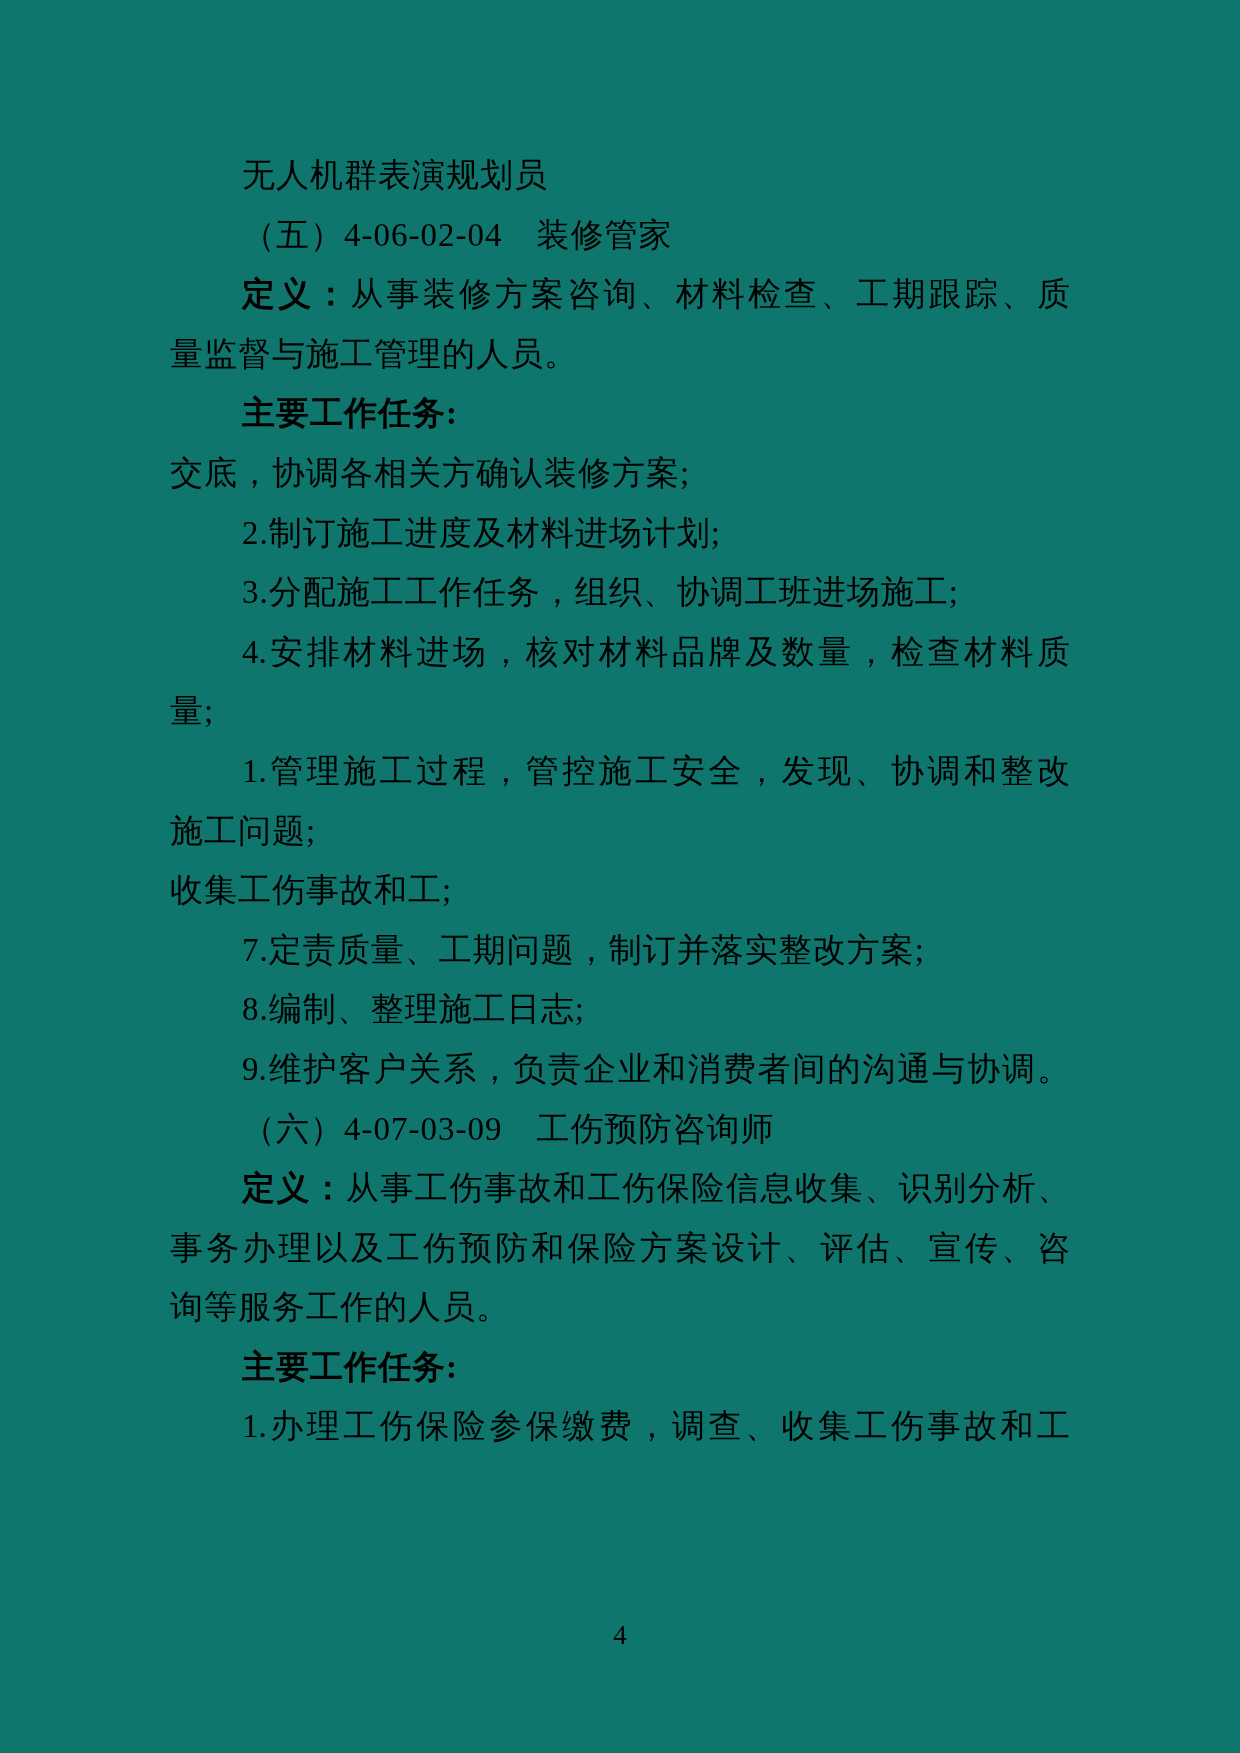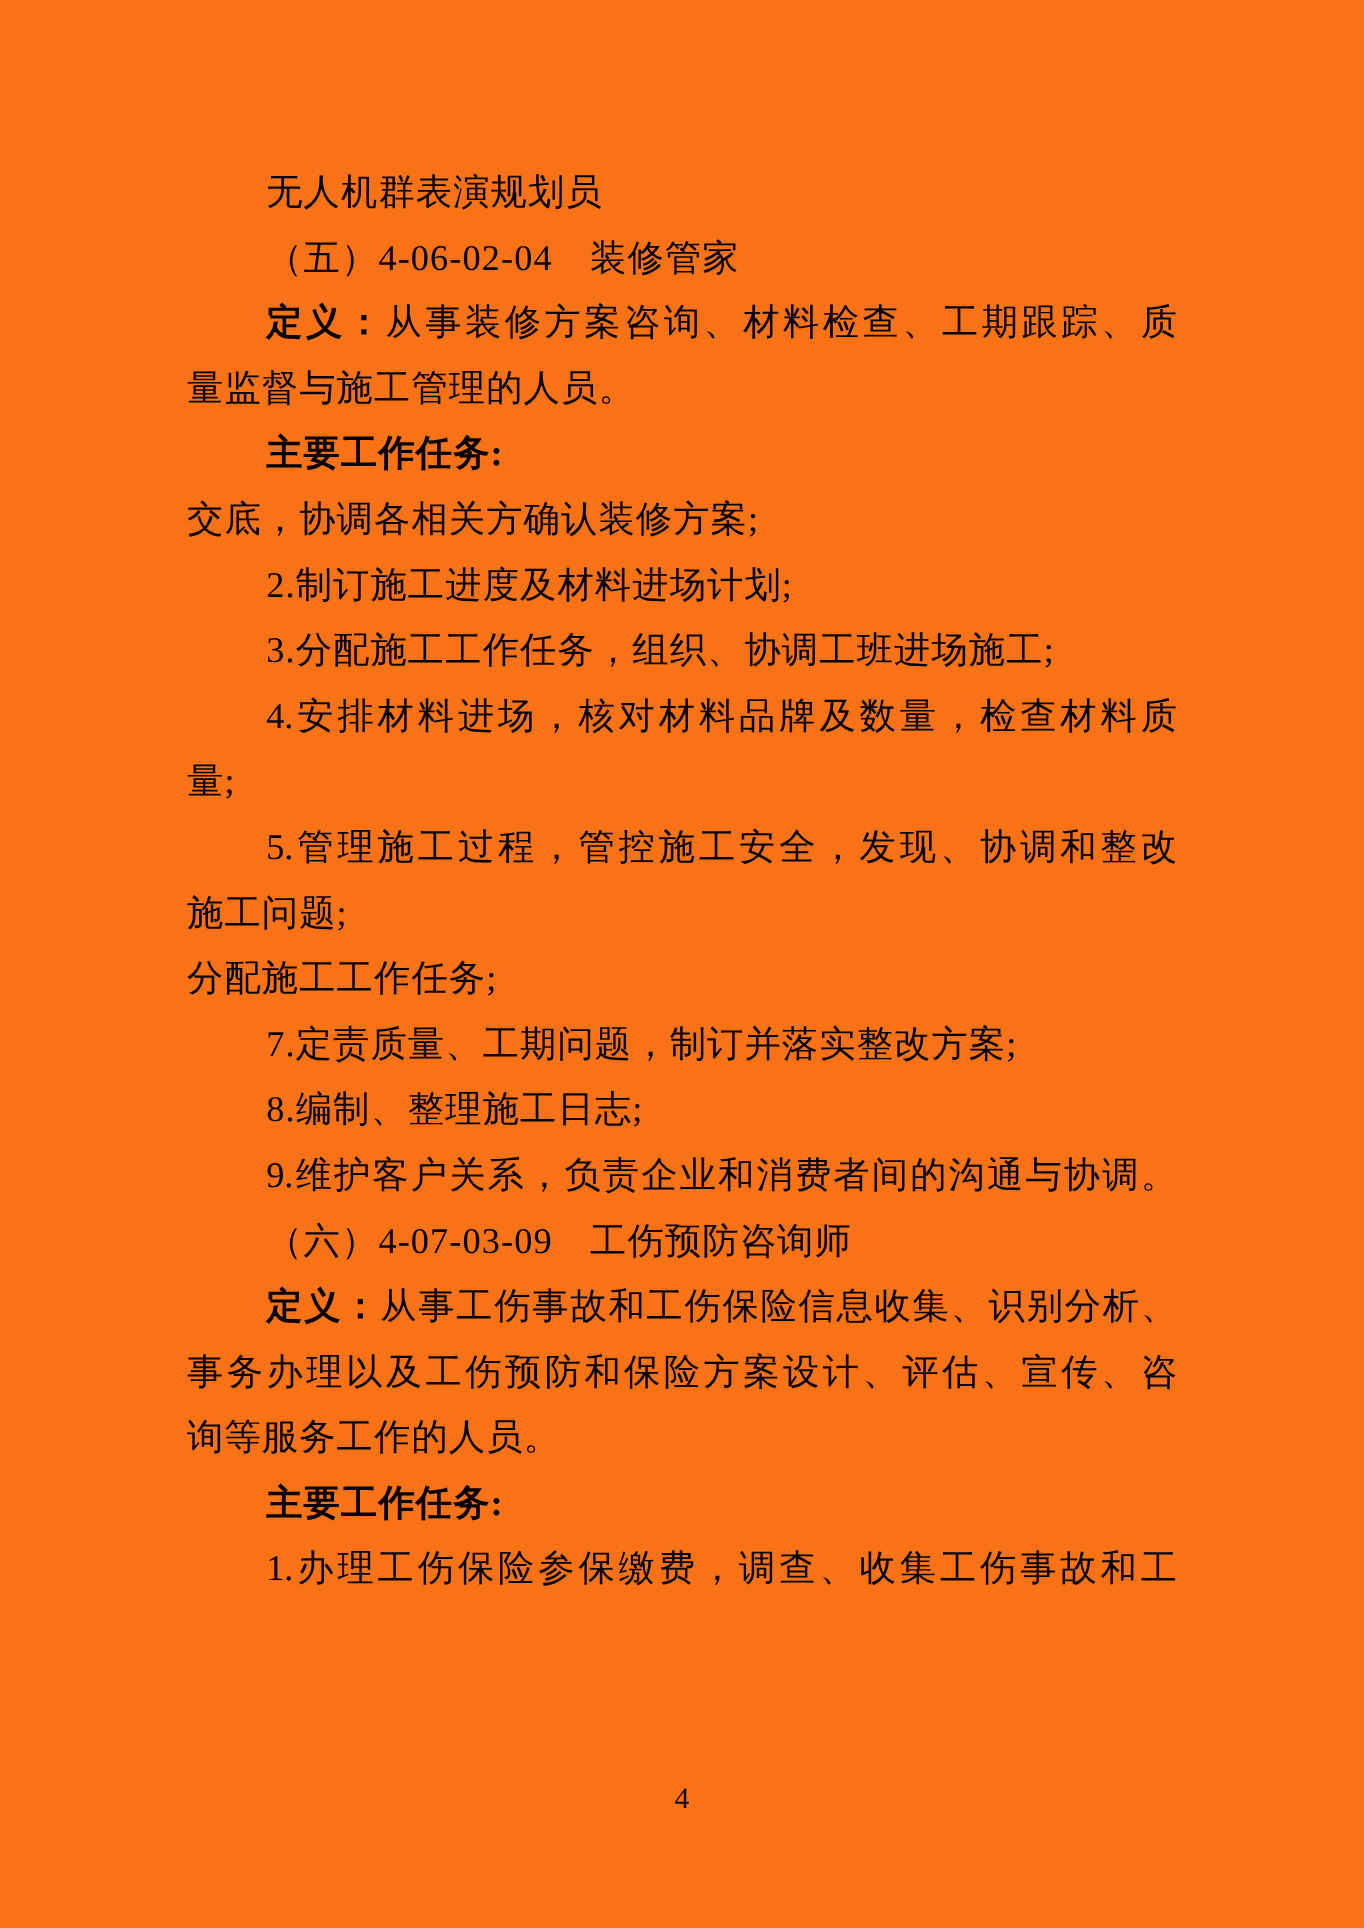--- a/index.html
+++ b/index.html
@@ -4,21 +4,21 @@
 <style>
   html, body {
     margin: 0;
     padding: 0;
     background: #ffffff;
   }
   .page {
     position: relative;
     width: 1240px;
     height: 1753px;
-    background: #f97316;
+    background: #0f766e;
     color: #000000;
     overflow: hidden;
   }
   .doc-body {
     position: absolute;
     left: 170px;
     top: 146px;
     width: 900px;
     font-family: "Liberation Serif", "DejaVu Serif", serif;
     font-size: 33px;
@@ -65,23 +65,23 @@
       <div class="line indent"><span>无人机群表演规划员</span></div>
       <div class="line indent"><span>（五）4-06-02-04　装修管家</span></div>
       <div class="line indent spread"><span class="seg-bold">定义：</span><span>从事装修方案咨询、材料检查、工期跟踪、质</span></div>
       <div class="line"><span>量监督与施工管理的人员。</span></div>
       <div class="line indent"><span class="seg-bold">主要工作任务:</span></div>
       <div class="line"><span>交底，协调各相关方确认装修方案;</span></div>
       <div class="line indent"><span>2.制订施工进度及材料进场计划;</span></div>
       <div class="line indent"><span>3.分配施工工作任务，组织、协调工班进场施工;</span></div>
       <div class="line indent spread"><span>4.安排材料进场，核对材料品牌及数量，检查材料质</span></div>
       <div class="line"><span>量;</span></div>
-      <div class="line indent spread"><span>5.管理施工过程，管控施工安全，发现、协调和整改</span></div>
+      <div class="line indent spread"><span>1.管理施工过程，管控施工安全，发现、协调和整改</span></div>
       <div class="line"><span>施工问题;</span></div>
-      <div class="line"><span>分配施工工作任务;</span></div>
+      <div class="line"><span>收集工伤事故和工;</span></div>
       <div class="line indent"><span>7.定责质量、工期问题，制订并落实整改方案;</span></div>
       <div class="line indent"><span>8.编制、整理施工日志;</span></div>
       <div class="line indent spread"><span>9.维护客户关系，负责企业和消费者间的沟通与协调。</span></div>
       <div class="line indent"><span>（六）4-07-03-09　工伤预防咨询师</span></div>
       <div class="line indent spread"><span class="seg-bold">定义：</span><span>从事工伤事故和工伤保险信息收集、识别分析、</span></div>
       <div class="line spread"><span>事务办理以及工伤预防和保险方案设计、评估、宣传、咨</span></div>
       <div class="line"><span>询等服务工作的人员。</span></div>
       <div class="line indent"><span class="seg-bold">主要工作任务:</span></div>
       <div class="line indent spread"><span>1.办理工伤保险参保缴费，调查、收集工伤事故和工</span></div>
     </div>

